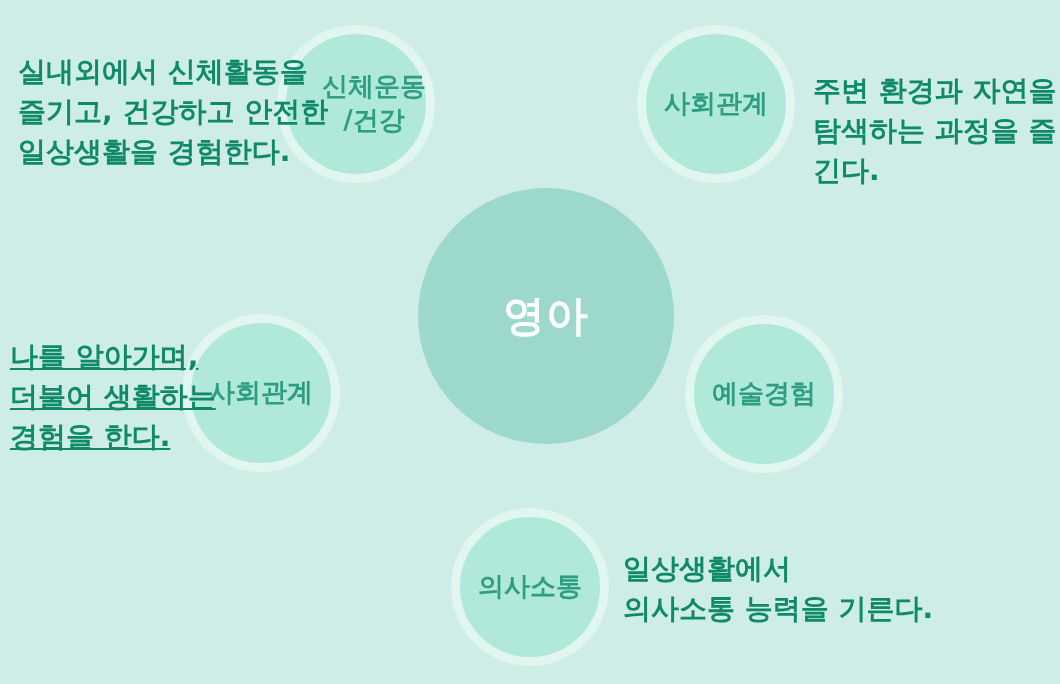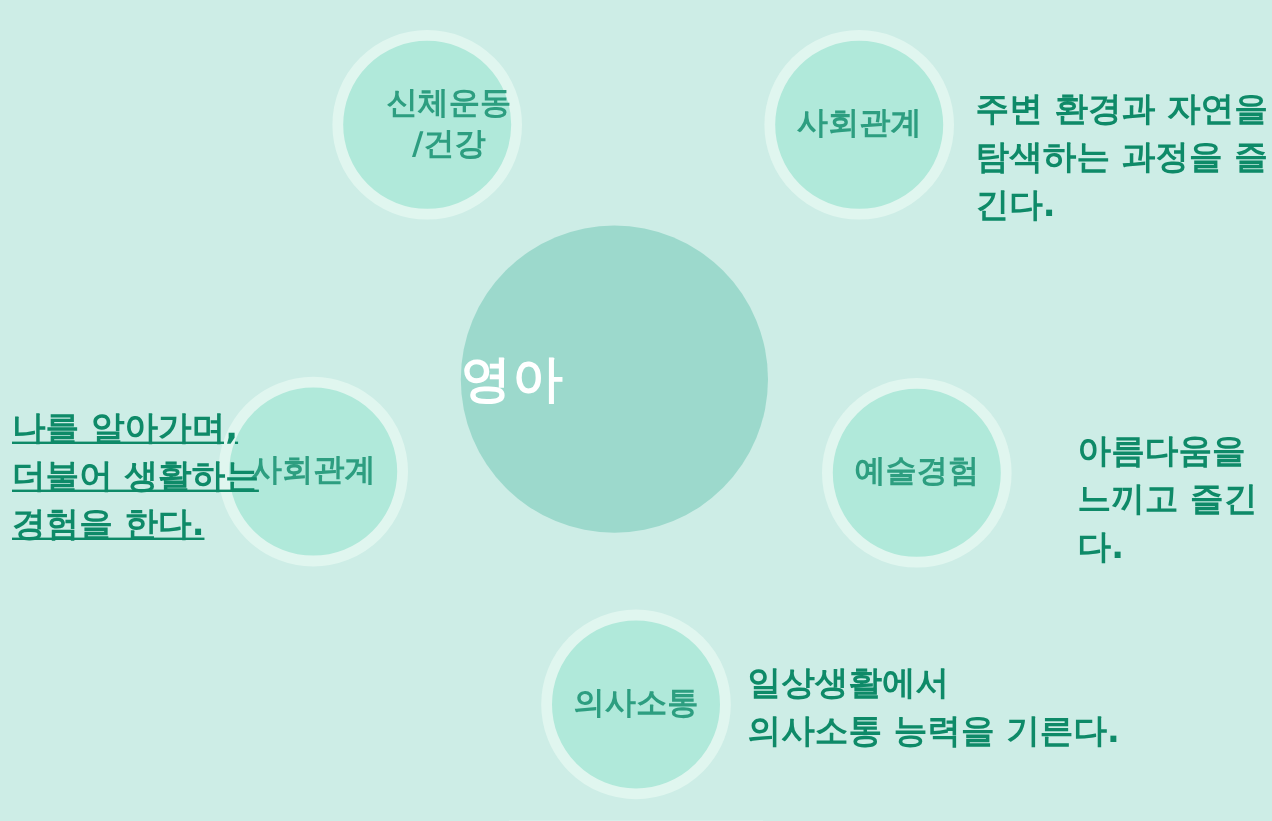--- a/index.html
+++ b/index.html
@@ -6,25 +6,25 @@
   .canvas {
     position: relative;
     width: 1060px;
     height: 684px;
     background: var(--background, #cdede6);
     font-family: "DejaVu Sans", sans-serif;
     overflow: hidden;
   }
   .center-circle {
     position: absolute;
-    left: 384px; top: 188px;
+    left: 418px; top: 188px;
     width: 256px; height: 256px;
     border-radius: 50%;
     background: var(--center-fill, #9cd9cc);
-    display: flex; align-items: center; 
+    display: flex; align-items: center; justify-content: center;
   }
   .center-label {
     color: var(--center-text, #ffffff);
     font-size: 42px;
     font-weight: 700;
     letter-spacing: 1px;
   }
   .satellite {
     position: absolute;
     box-sizing: border-box;
@@ -68,39 +68,40 @@
 <div class="canvas">
 
   <div class="center-circle">
     <span class="center-label">영아</span>
   </div>
 
   <div class="satellite pos-physical">
     <span class="sat-label">신체운동
 /건강</span>
   </div>
+  <div class="desc desc-physical">실내외에서 신체활동을
+즐기고, 건강하고 안전한
+일상생활을 경험한다.</div>
 
   <div class="satellite pos-nature">
     <span class="sat-label">사회관계</span>
   </div>
   <div class="desc desc-nature">주변 환경과 자연을
 탐색하는 과정을 즐긴다.</div>
 
   <div class="satellite pos-social">
     <span class="sat-label">사회관계</span>
   </div>
   <div class="desc desc-social">나를 알아가며,
 더불어 생활하는
 경험을 한다.</div>
 
   <div class="satellite pos-art">
     <span class="sat-label">예술경험</span>
   </div>
-  <div class="desc desc-art">아름다움을
-느끼고 즐긴다.</div>
 
   <div class="satellite pos-comm">
     <span class="sat-label">의사소통</span>
   </div>
   <div class="desc desc-comm">일상생활에서
 의사소통 능력을 기른다.</div>
 
 </div>
 
 </body></html>

